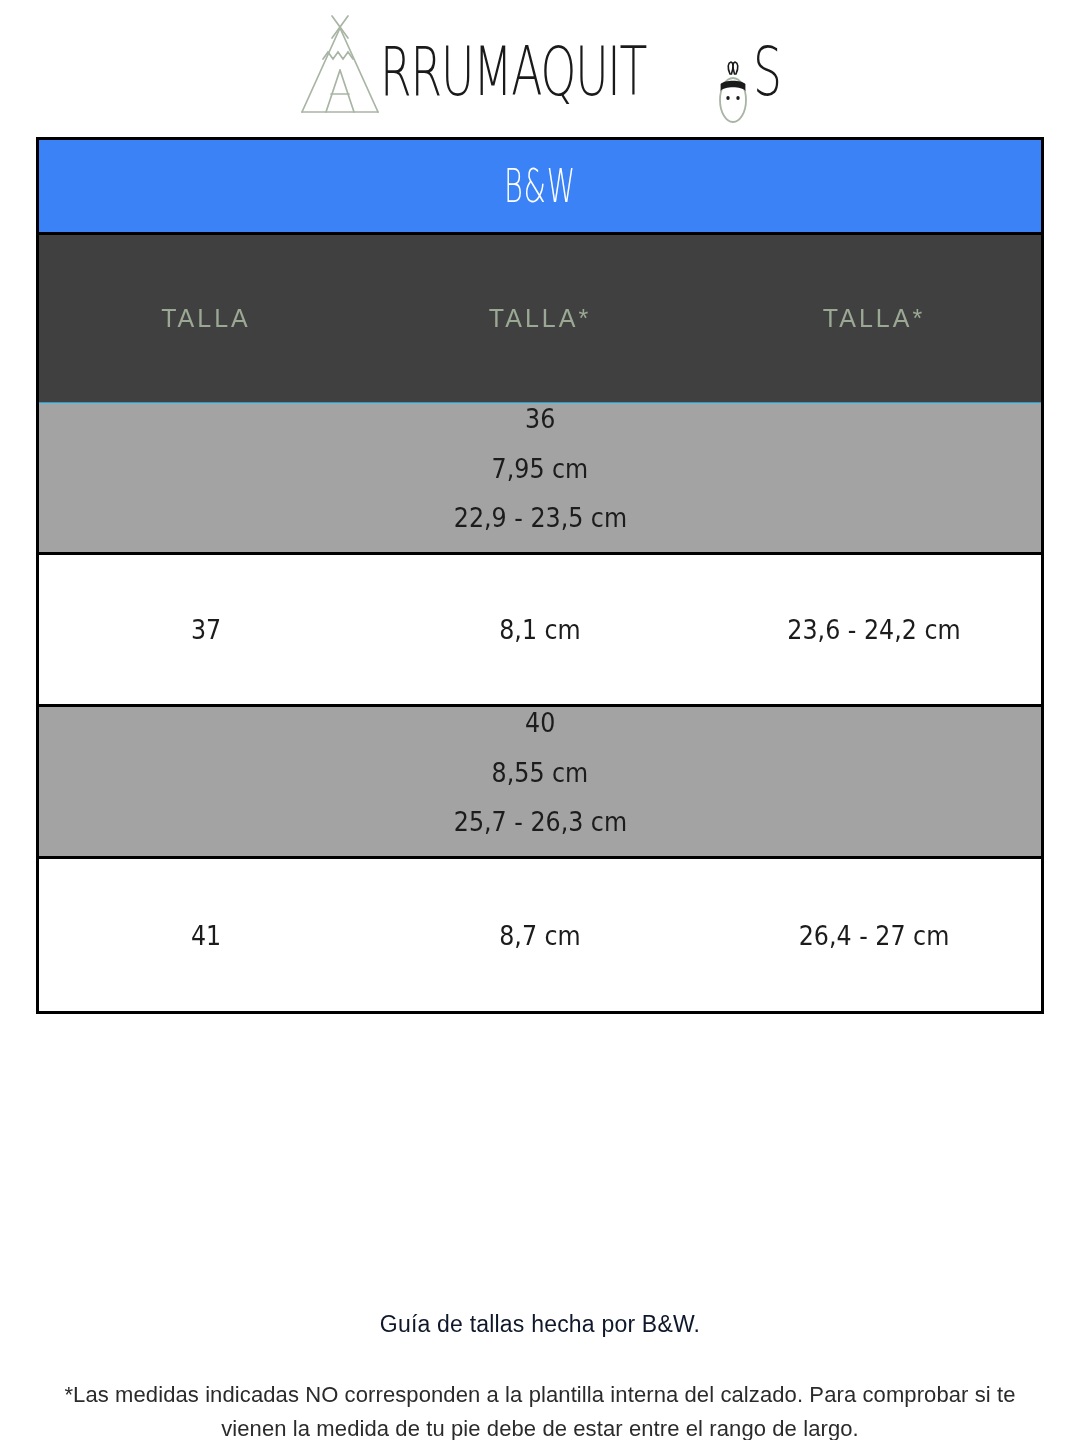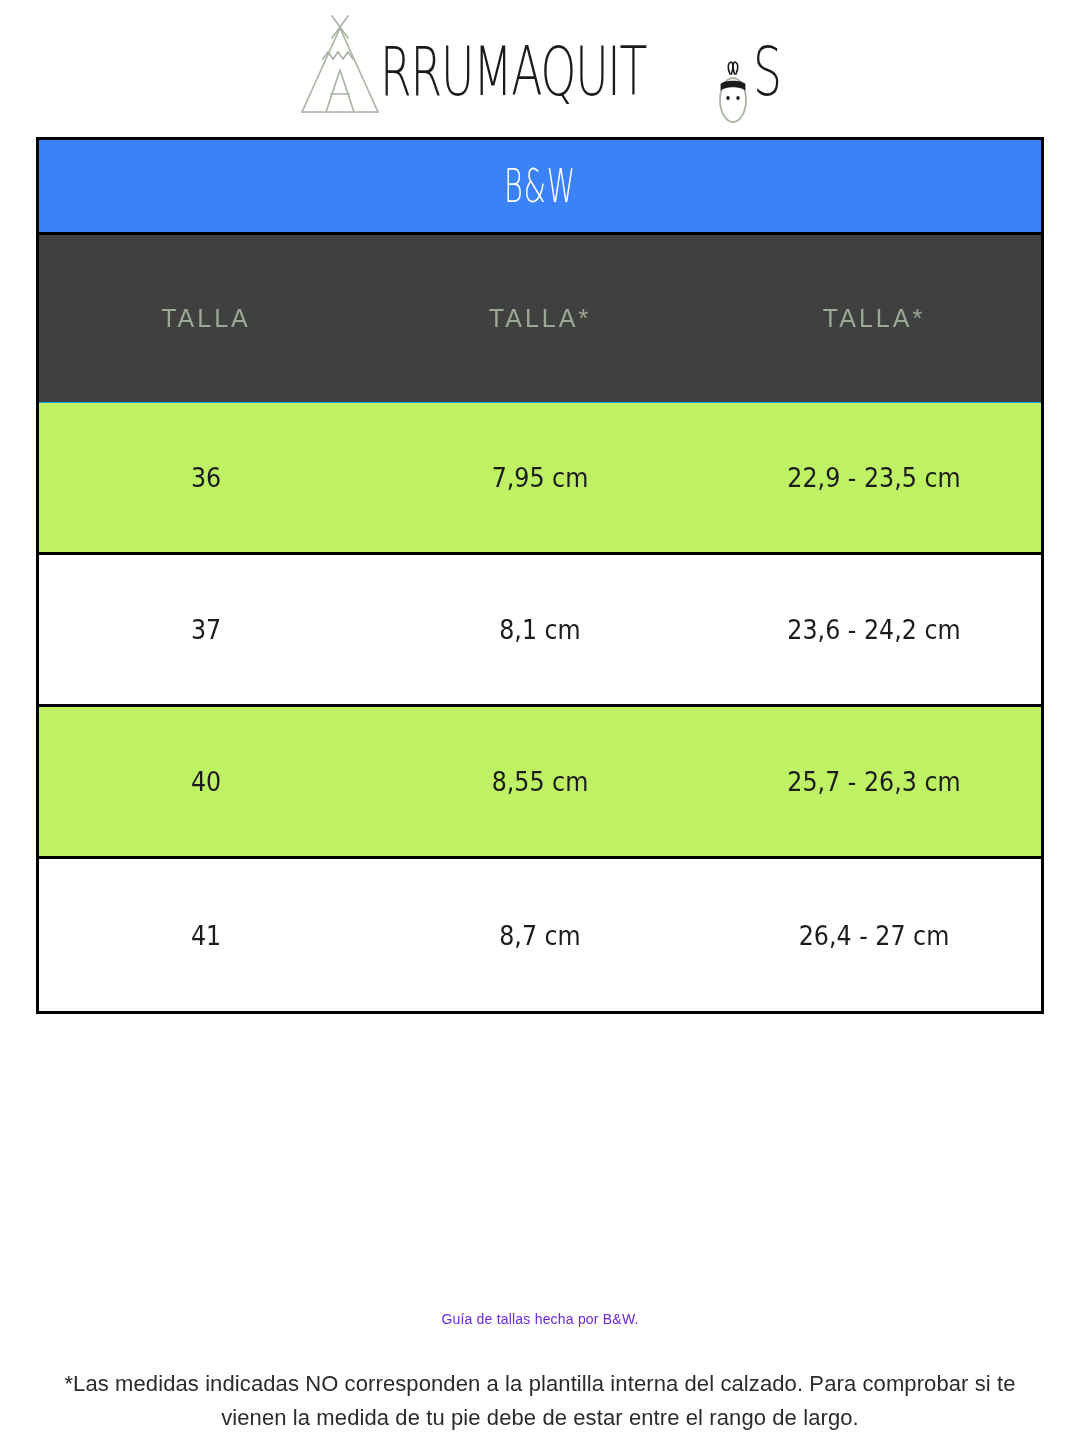--- a/index.html
+++ b/index.html
@@ -126,21 +126,21 @@
   }
 
   .data-row {
     height: 152px;
     display: flex;
     align-items: center;
     border-bottom: 3px solid #000000;
   }
   .data-row:last-child { border-bottom: none; }
 
-  .row-tint { background: #bef264; }
+  .row-tint { background: #a3a3a3; flex-direction: column; }
   .row-plain { background: #ffffff; justify-content: center; }
 
   .cell {
     flex: 1 1 0;
     text-align: center;
     color: #1c1c1c;
     font-family: "DejaVu Sans", sans-serif;
     font-size: 27px;
     font-weight: 400;
     letter-spacing: 0px;
@@ -151,23 +151,23 @@
   .footer {
     position: absolute;
     left: 36px;
     top: 1303px;
     width: 1008px;
     text-align: center;
   }
 
   .footer-credit {
     font-family: "Liberation Sans", sans-serif;
-    font-size: 14px;
-    font-weight: 400;
-    color: #6d28d9;
+    font-size: 23px;
+    font-weight: 400;
+    color: #0f172a;
     letter-spacing: 0.2px;
     padding-top: 8px;
   }
 
   .footer-note {
     font-family: "Liberation Sans", sans-serif;
     font-size: 22px;
     font-weight: 400;
     color: #2b2b2b;
     line-height: 1.55;

